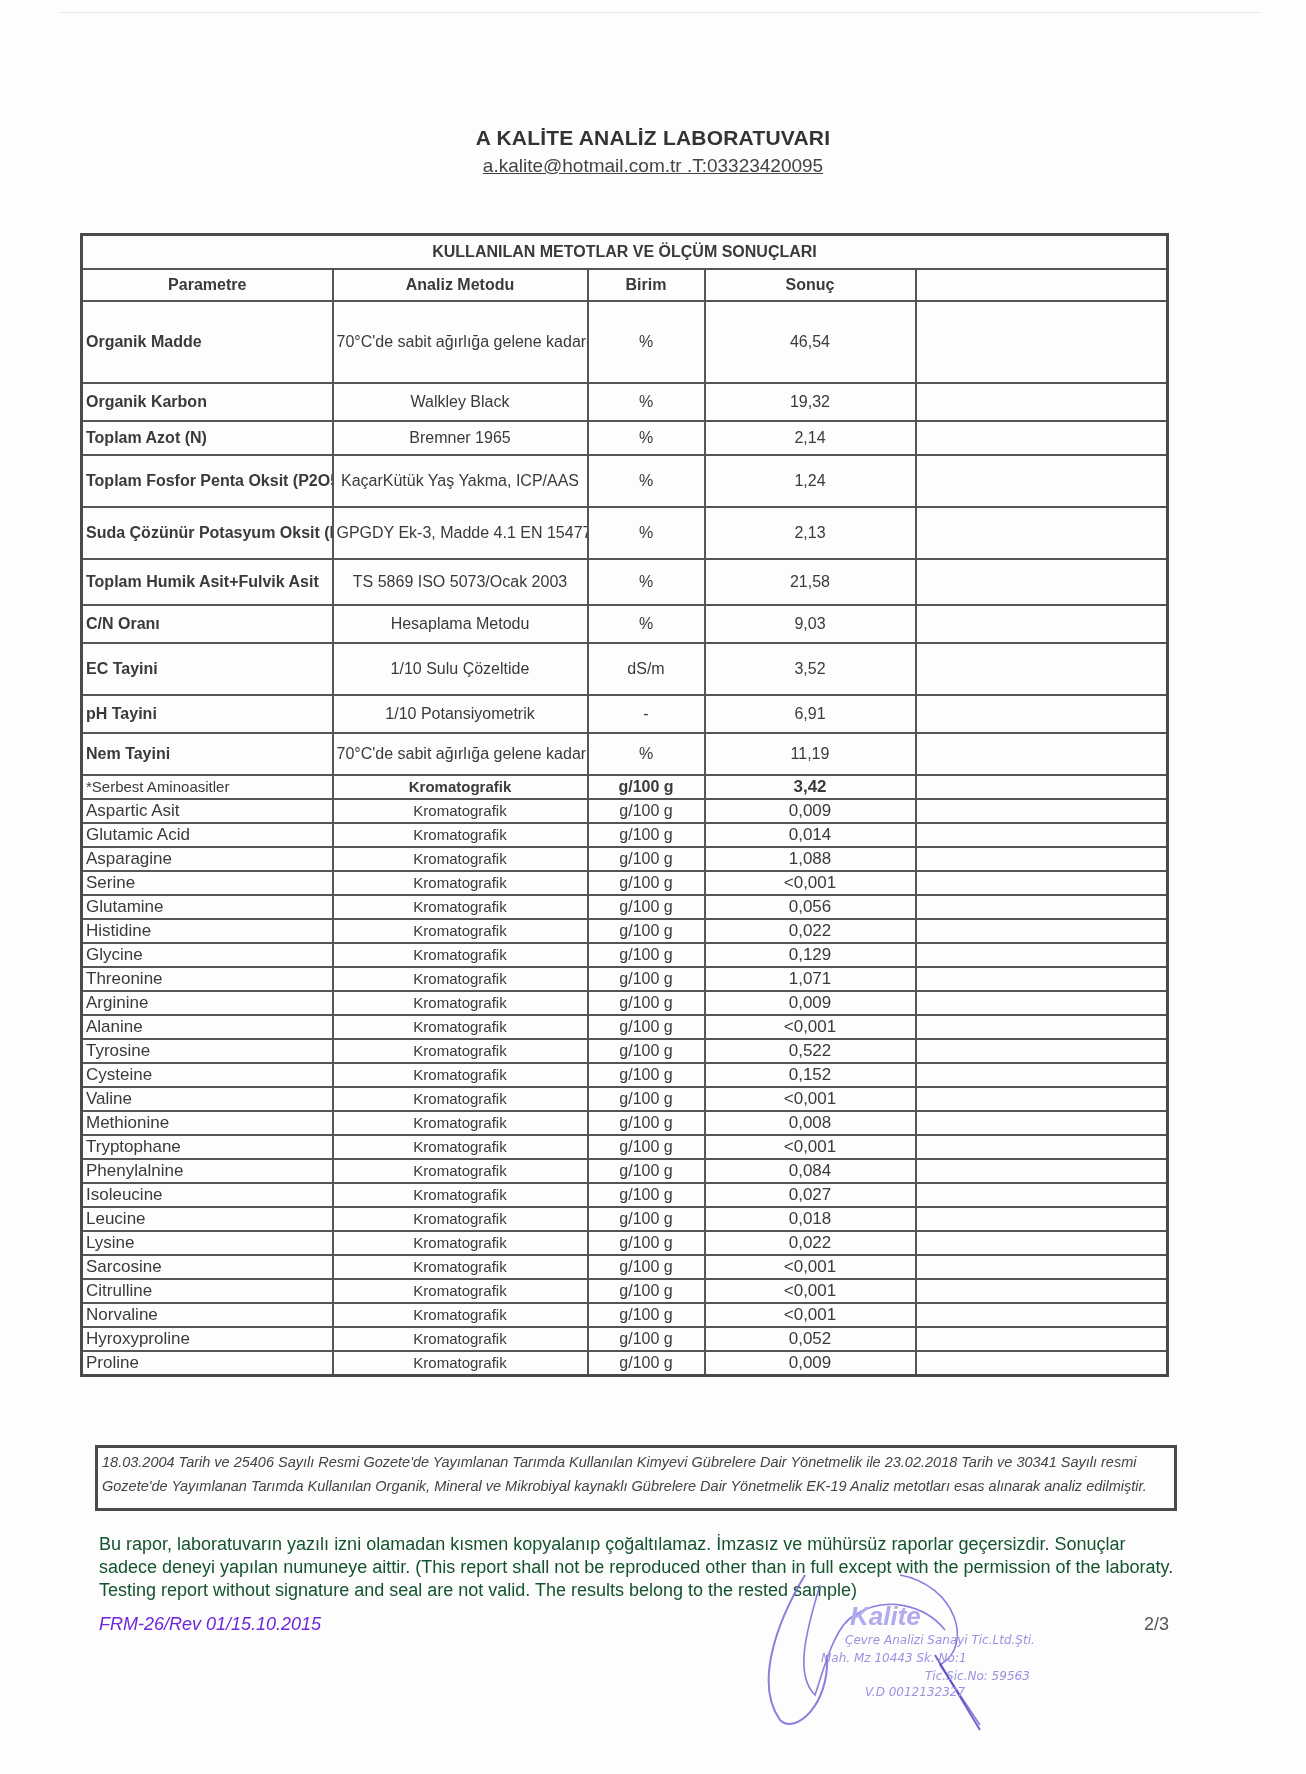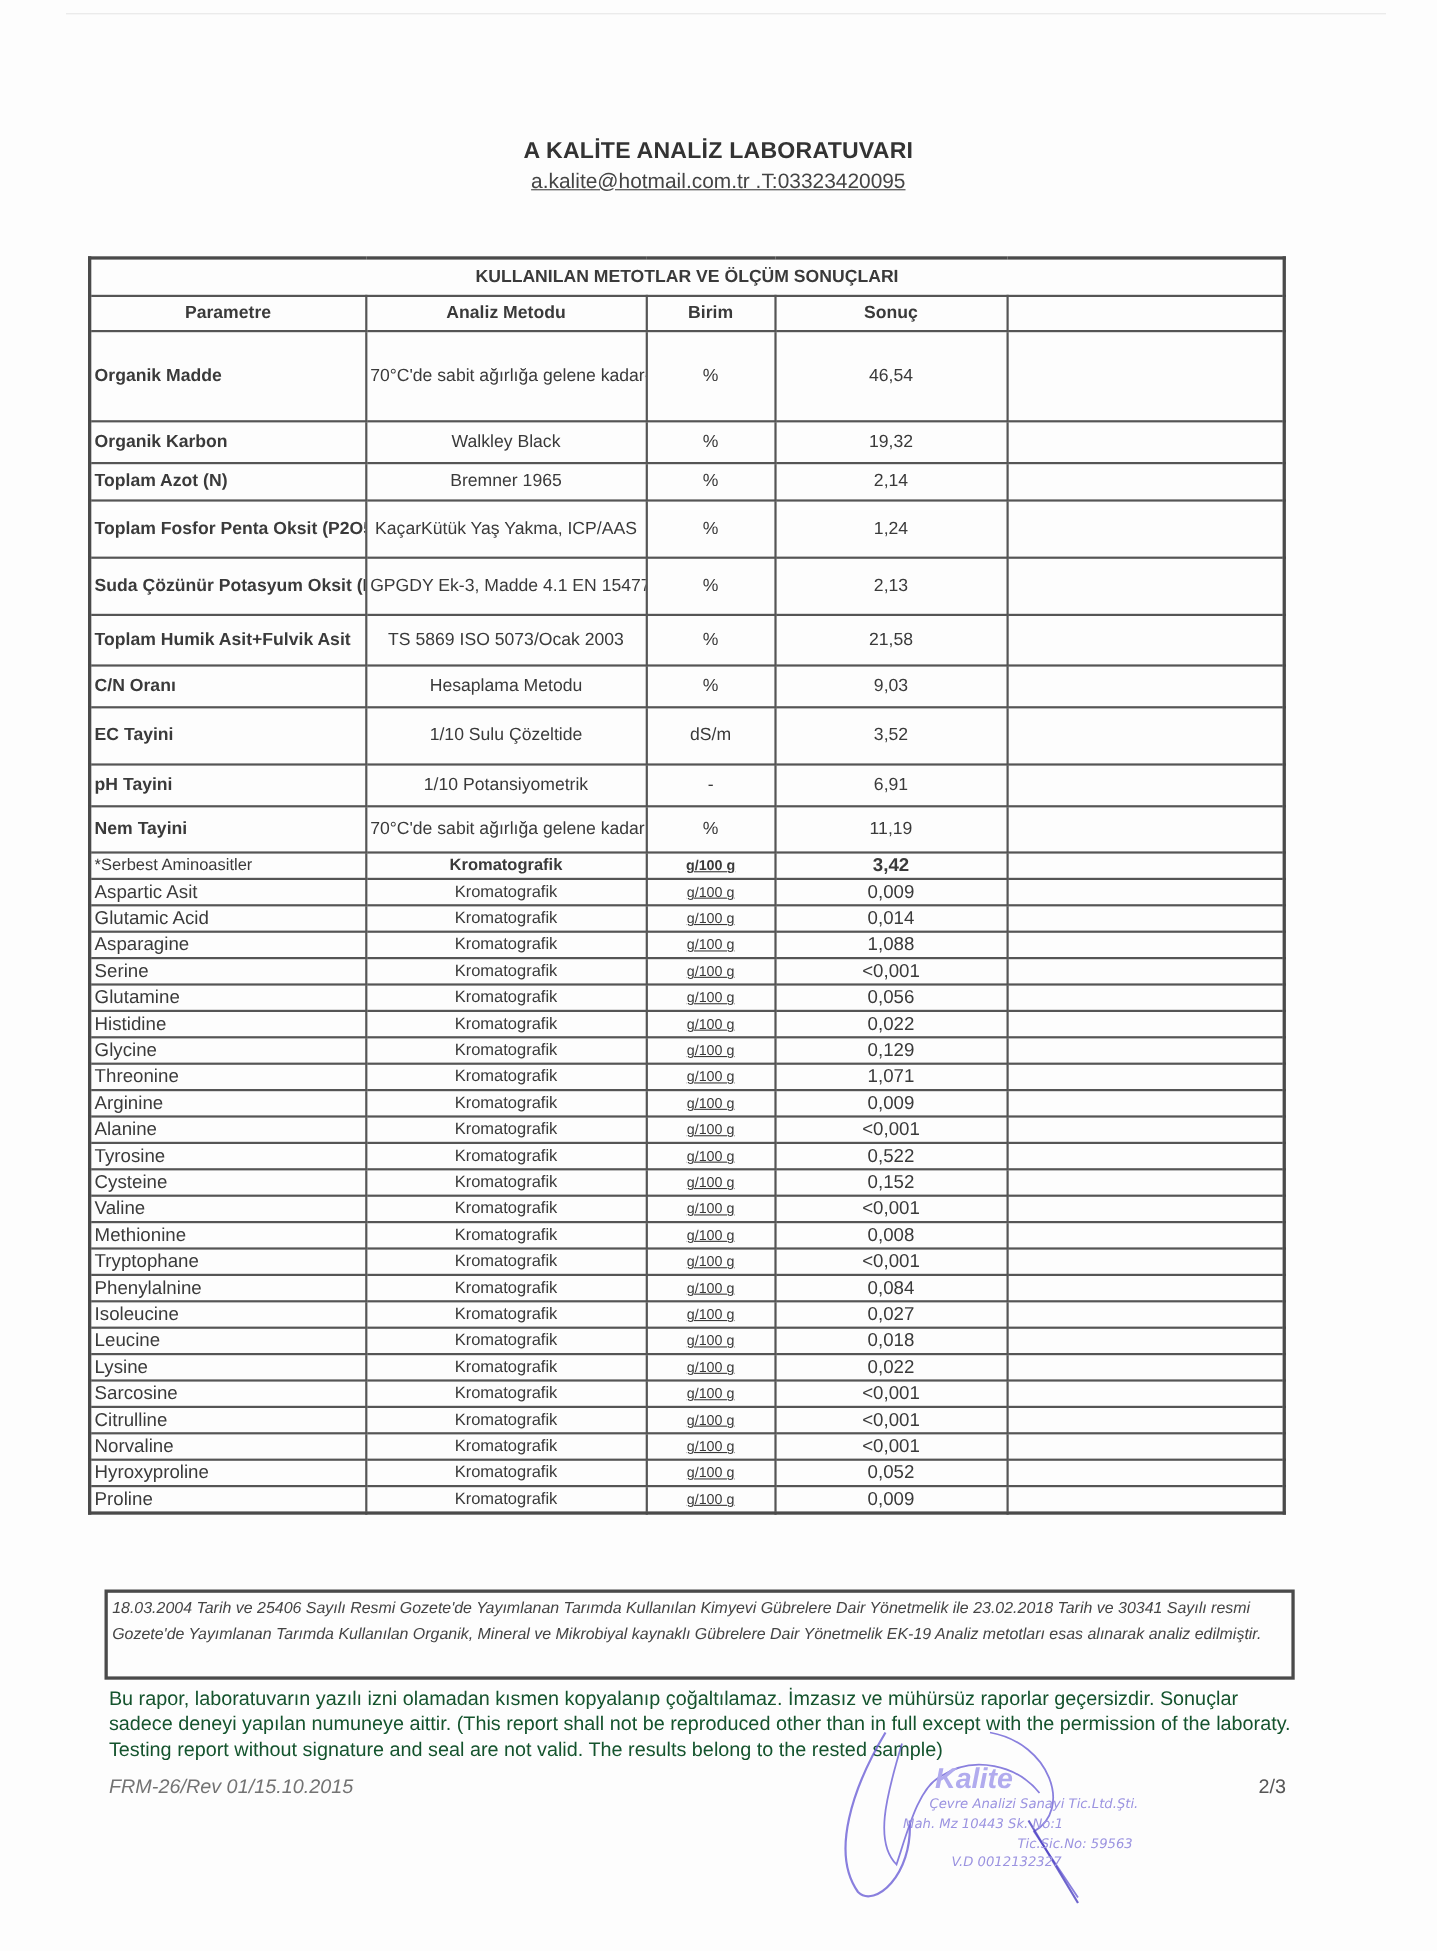--- a/index.html
+++ b/index.html
@@ -25,35 +25,35 @@
   .title-row th { height: 32px; font-size: 19px; font-weight: bold; text-align: center; color: #333; padding-top: 4px; }
   .head-row th { height: 30px; font-size: 17px; font-weight: bold; text-align: center; color: #3a3a3a; }
   td.param { text-align: left; font-weight: bold; font-size: 15px; white-space: normal; line-height: 22px; }
   td.method { text-align: center; font-size: 15px; white-space: normal; line-height: 22px; }
   td.unit { text-align: center; font-size: 16px; }
   td.res { text-align: center; font-size: 16px; }
   td.extra { }
   tr.amino td { height: 22px; line-height: 22px; }
   tr.amino td.param { font-weight: normal; font-size: 17px; }
   tr.amino td.method { font-size: 15px; }
-  tr.amino td.unit { font-size: 13px; text-decoration: underline; text-decoration-thickness: 1px; }
+  tr.amino td.unit { font-size: 16px; text-decoration-thickness: 1px; }
   tr.amino td.res { font-size: 17px; }
   tr.amino.bold td.method, tr.amino.bold td.unit, tr.amino.bold td.res { font-weight: bold; }
   tr.amino.bold td.param { font-size: 15px; }
 
   .note-box {
-    position: absolute; left: 95px; top: 1445px; width: 1082px; height: 82px;
+    position: absolute; left: 95px; top: 1445px; width: 1082px; height: 66px;
     border: 3px solid #4a4a4a; padding: 2px 4px; box-sizing: border-box;
     font-size: 14.5px; font-style: italic; color: #444; line-height: 24px;
   }
   .disclaimer {
     position: absolute; left: 99px; top: 1533px; width: 1080px;
     font-size: 18px; color: #14532d; line-height: 23px;
   }
-  .form-code { position: absolute; left: 99px; top: 1614px; font-size: 18px; font-style: italic; color: #737373; }
+  .form-code { position: absolute; left: 99px; top: 1614px; font-size: 18px; font-style: italic; color: #6d28d9; }
   .page-num { position: absolute; left: 1144px; top: 1614px; font-size: 18px; color: #555; }
 
   .stamp { position: absolute; left: 735px; top: 1555px; width: 330px; height: 180px; font-style: italic; }
   .stamp-text { position: absolute; font-size: 12px; color: #9b93e0; font-family: "DejaVu Sans", sans-serif; white-space: nowrap; }
 </style>
 </head>
 <body>
 
 <div class="topline"></div>
 

